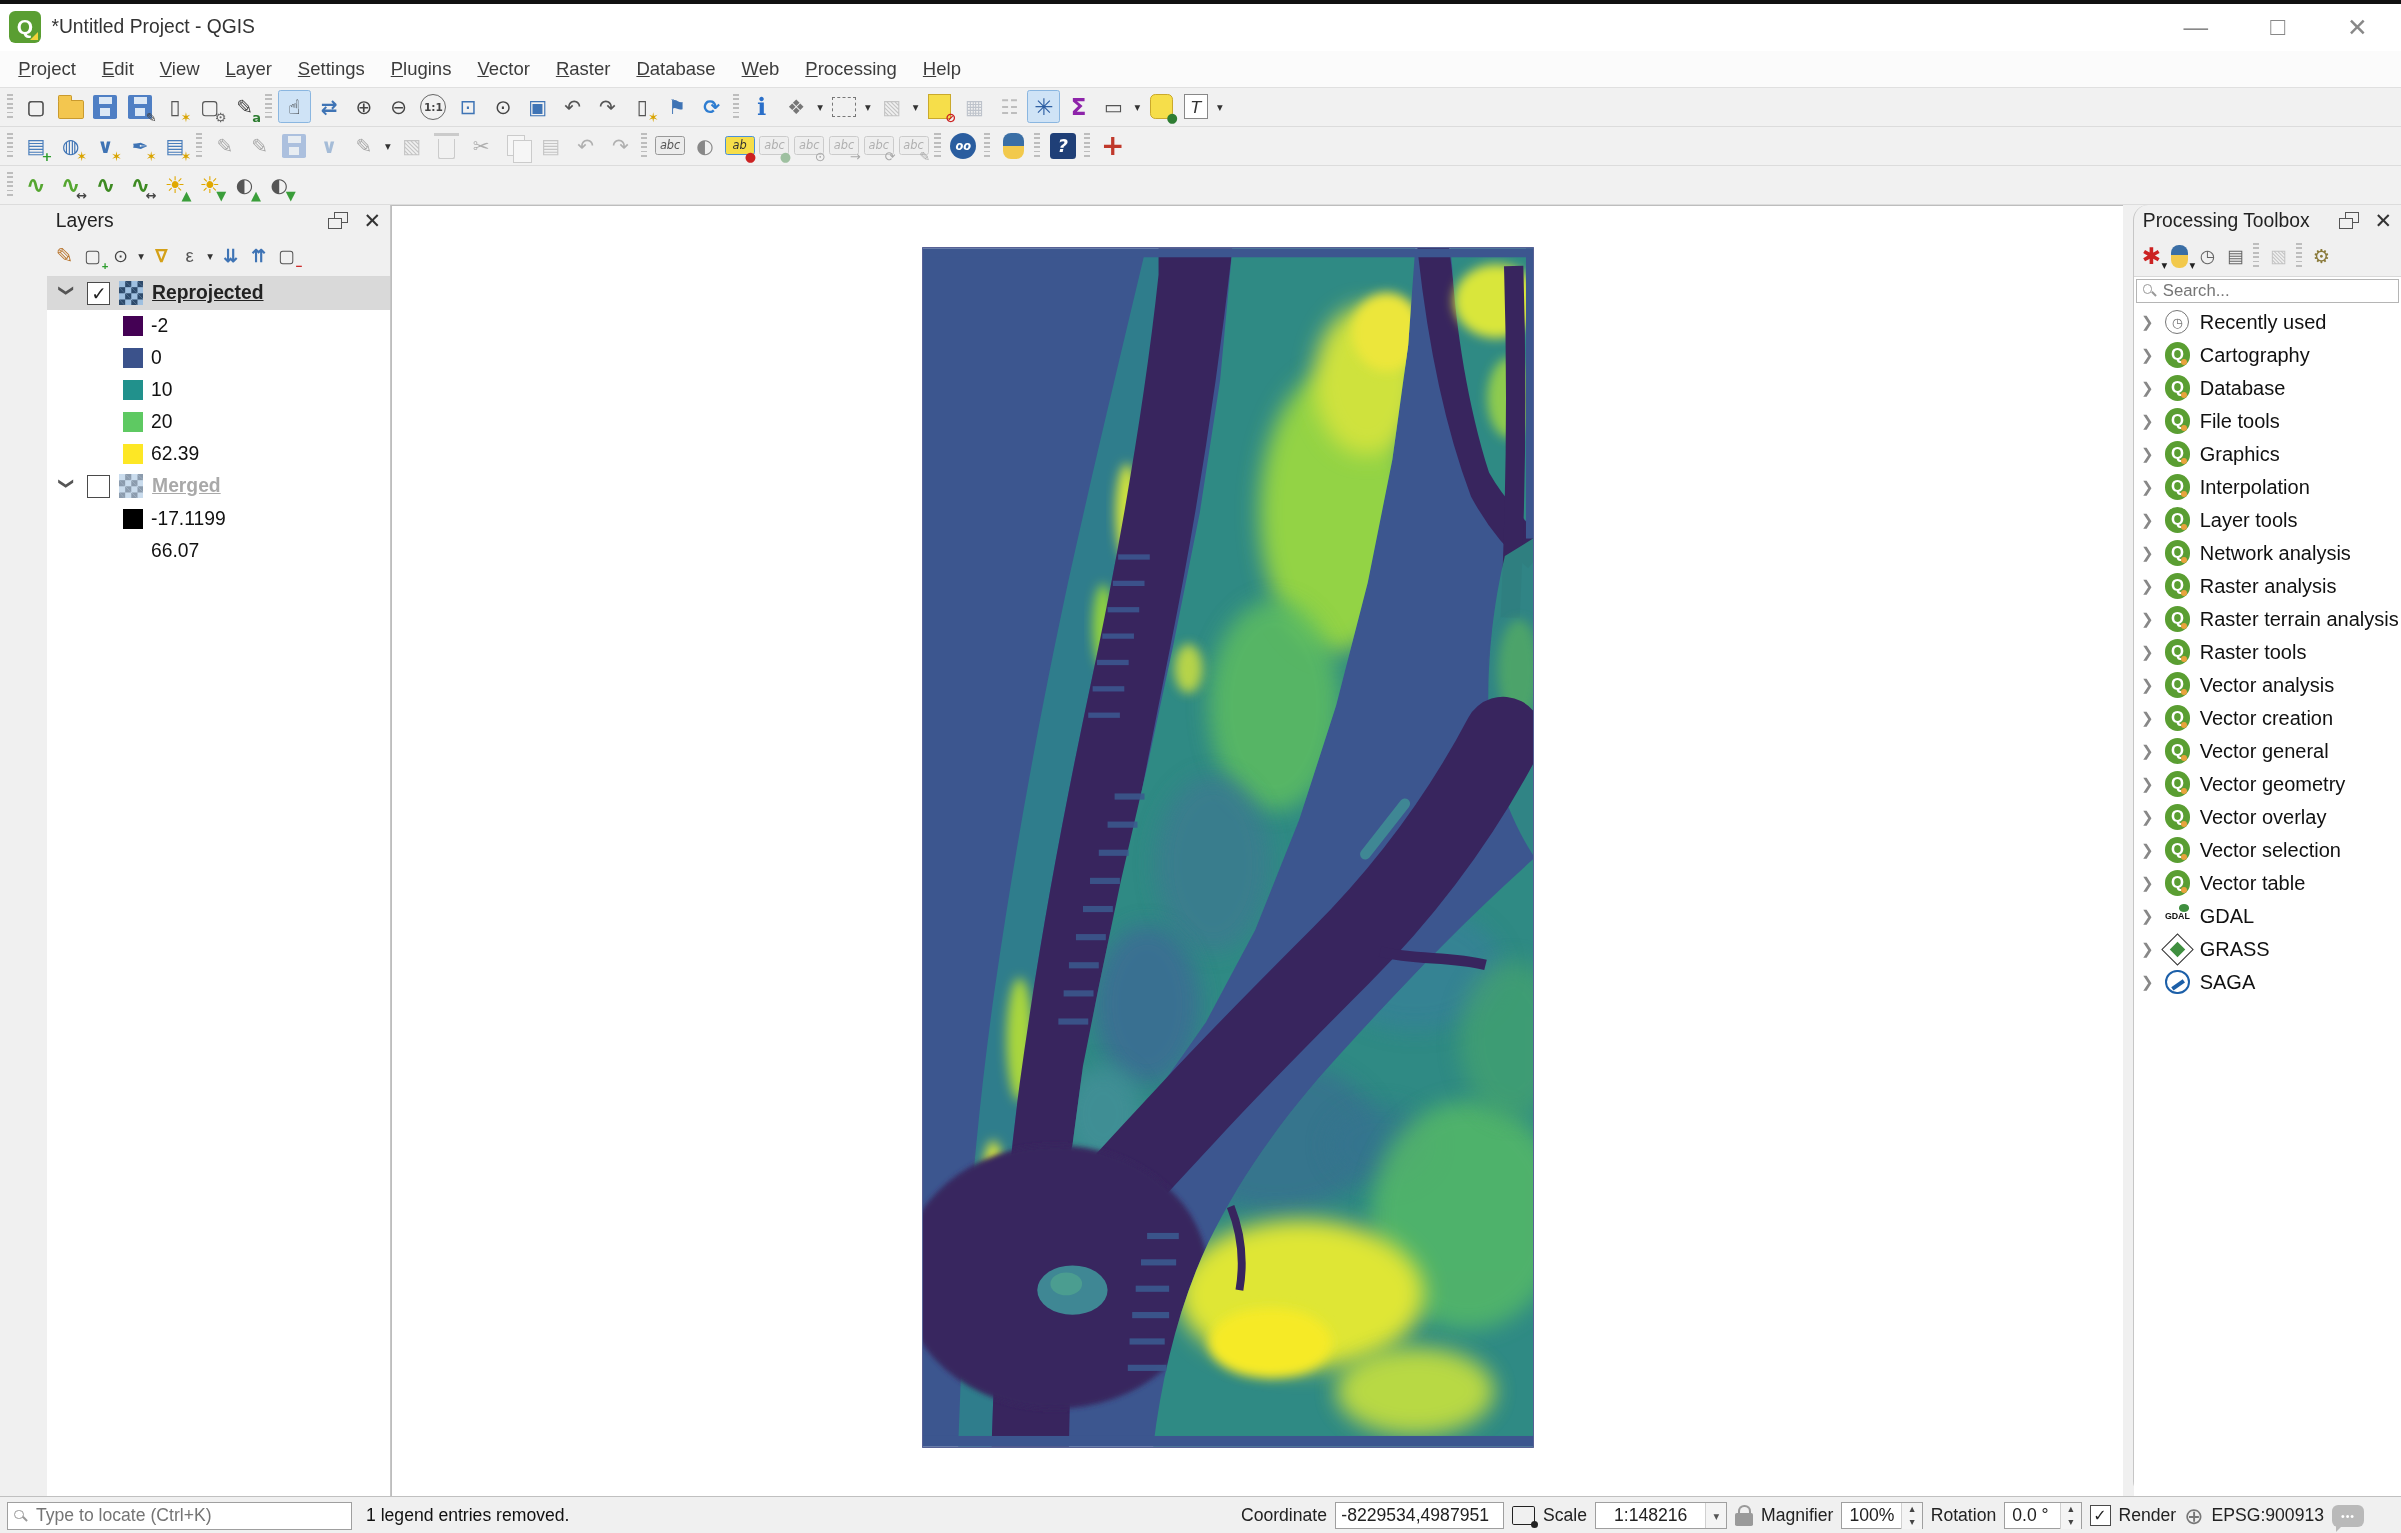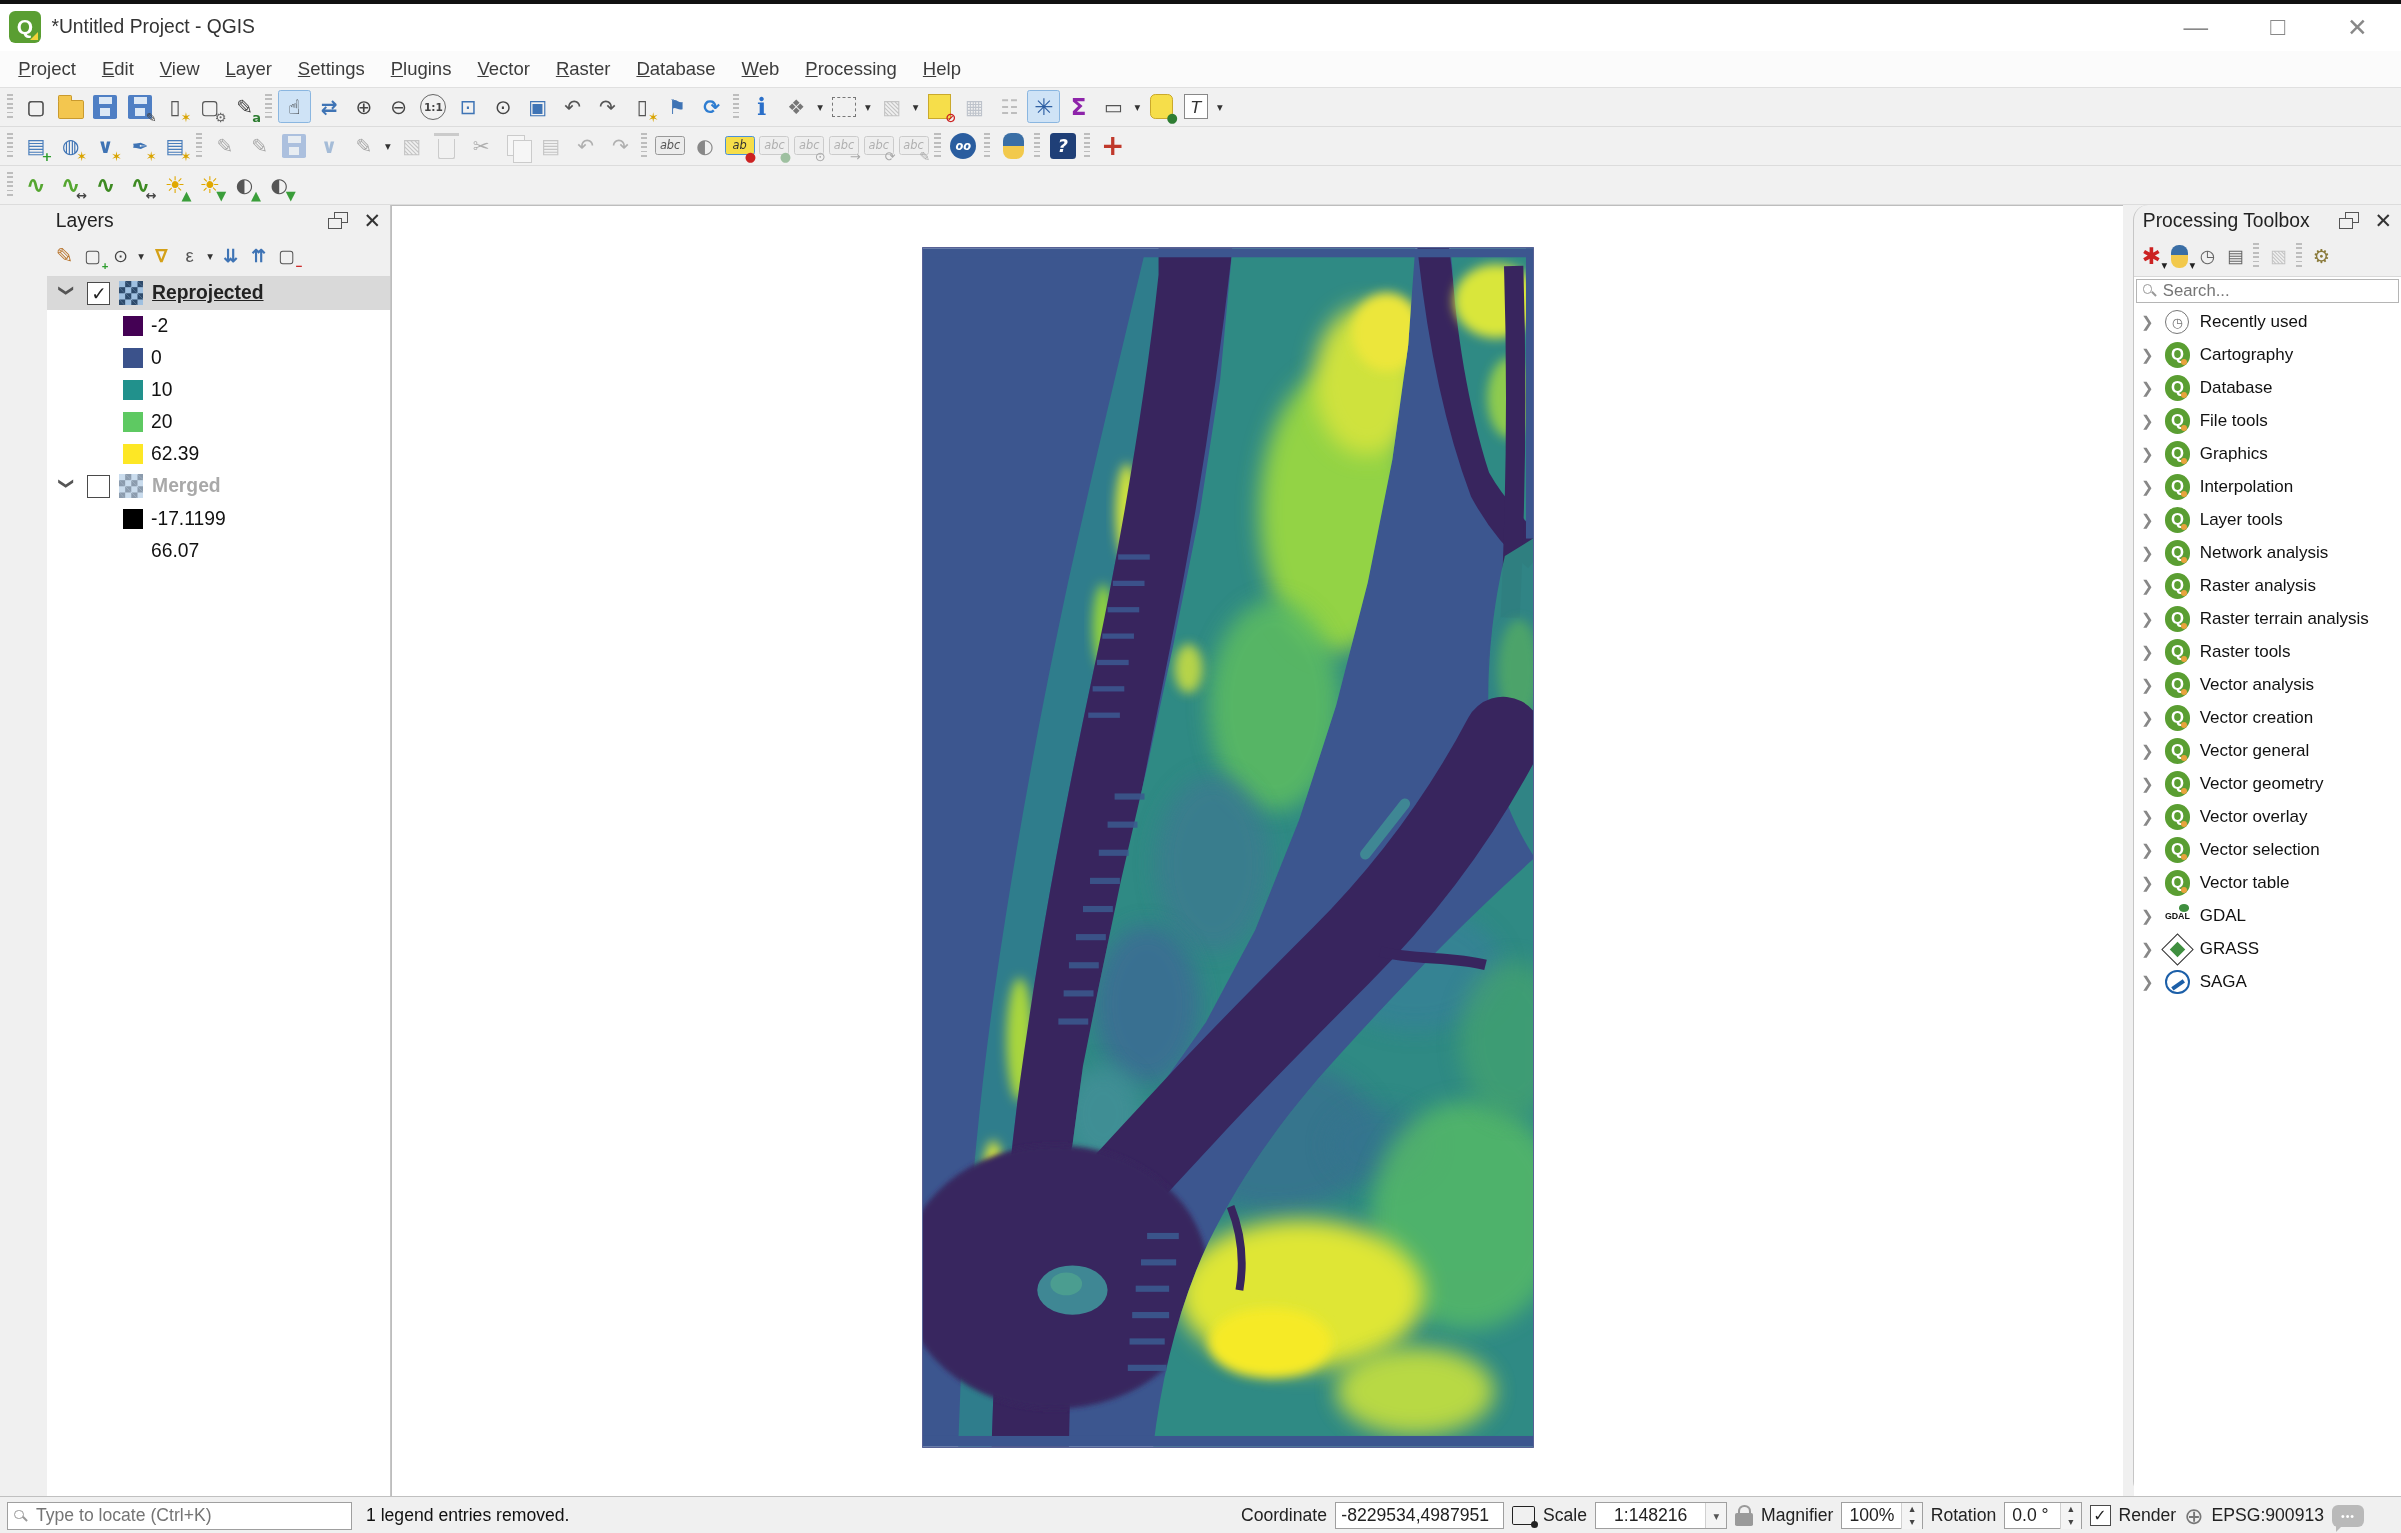--- a/index.html
+++ b/index.html
@@ -154,34 +154,34 @@
   .chev::before{content:"❯";}
   .cb { width:23px; height:23px; border:1.8px solid #4a4a4a; background:#fff; margin-left:12.3px;
         display:flex; align-items:center; justify-content:center; font-size:18.5px; color:#222; font-family:"DejaVu Sans",sans-serif;}
   .cb.checked::before{content:"✓";}
   .rthumb { width:24px; height:24px; margin-left:8.8px;
             background-color:#9fc0e0;
             background-image:linear-gradient(45deg,#2d4a6b 25%,transparent 25%,transparent 75%,#2d4a6b 75%),
                              linear-gradient(45deg,#2d4a6b 25%,transparent 25%,transparent 75%,#2d4a6b 75%);
             background-size:12.3px 12.3px; background-position:0 0,6.2px 6.2px; }
   .rthumb.muted { opacity:.55; }
-  .lname { margin-left:8.8px; font-weight:bold; }
+  .lname { margin-left:8.8px; font-weight:bold;text-decoration:underline; }
   .lname.active { text-decoration:underline; }
   .lname.off { color:#a9a9a9; }
   .legrow { height:32px; display:flex; align-items:center; font-size:19.3px; }
   .swatch { width:20px; height:20px; margin-left:76px; }
   .swatch.nofill { outline:none; }
   .legval { margin-left:8px; color:#111; }
 
   
   #tb-search { margin:2.6px 1.8px; position:relative; }
   #tb-search input { width:100%; height:24px; border:0.9px solid #b5b5b5; background:#fff; font-size:16.7px; padding:0 5.3px 0 26px; color:#444; }
   .mag { position:absolute; left:7px; top:5.3px; width:9.7px; height:9.7px; border:1.8px solid #999; border-radius:50%; }
   .mag::after { content:""; position:absolute; width:6.2px; height:1.8px; background:#999; transform:rotate(45deg); right:-5.3px; bottom:-1.8px; }
-  .trow { height:33px; display:flex; align-items:center; font-size:17px; color:#111; }
+  .trow { height:33px; display:flex; align-items:center; font-size:20px; color:#111; }
   .trow .chev { margin-left:7px; color:#888; }
   .ticon { width:27px; height:27px; margin-left:5.3px; display:flex; align-items:center; justify-content:center; position:relative; }
   .qlogo { width:25.5px; height:25.5px; border-radius:50%; background:#5a9e32; color:#fff; font-weight:bold; font-size:16.7px;
            display:flex; align-items:center; justify-content:center; }
   .qlogo::before{content:"Q";}
   .qlogo::after{content:""; position:absolute; right:3.5px; bottom:3.5px; width:6.2px; height:6.2px; border-radius:50%; background:#e8a33d;}
   .i-clock{width:24px;height:24px;border-radius:50%;border:1.8px solid #777;color:#777;display:flex;align-items:center;justify-content:center;font-size:13px;font-family:"DejaVu Sans",sans-serif;}
   .i-clock::before{content:"◷";}
   .i-gdal{width:27px;height:27px;background:#fff;display:flex;align-items:center;justify-content:center;}
   .i-gdal::before{content:"GDAL";font-size:8.8px;font-weight:bold;color:#111;}

